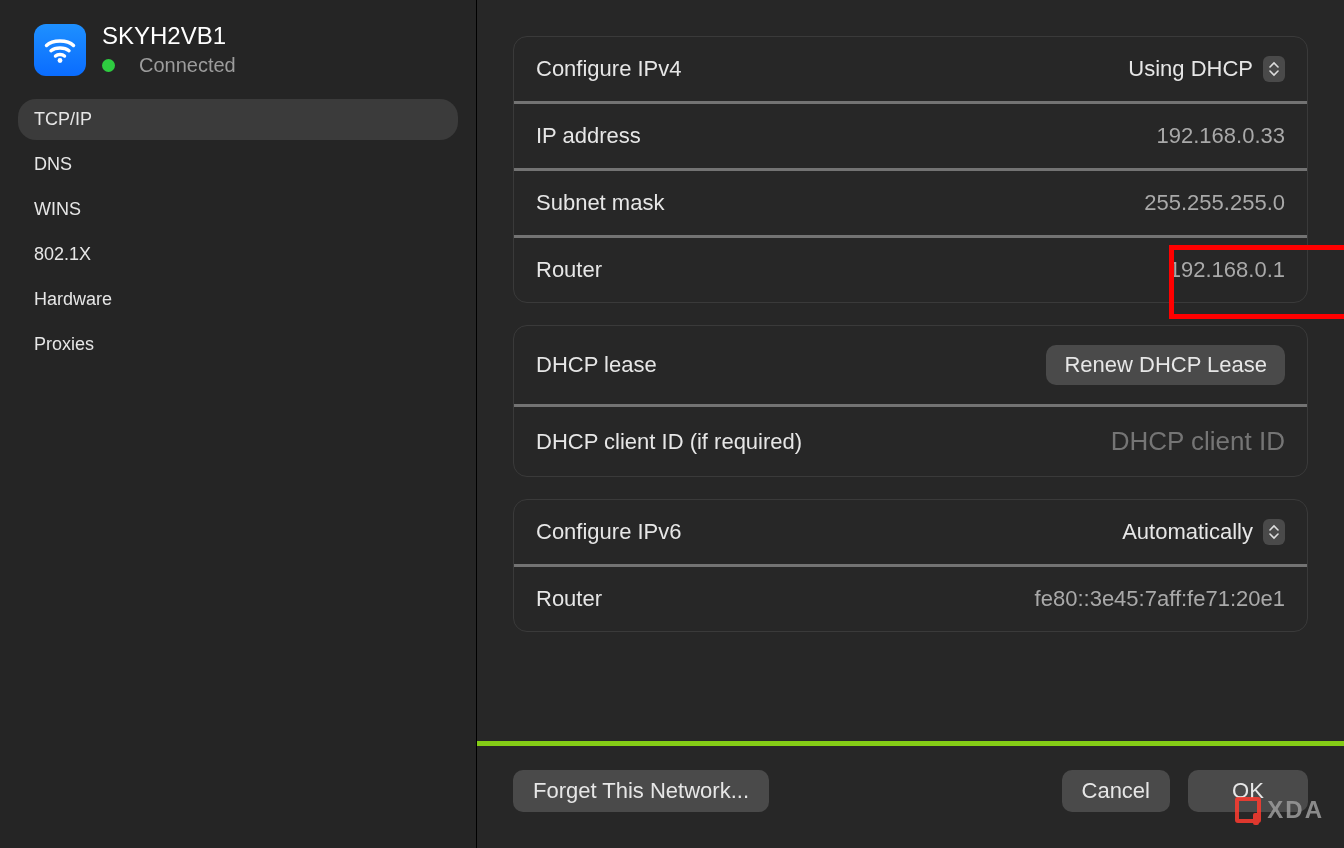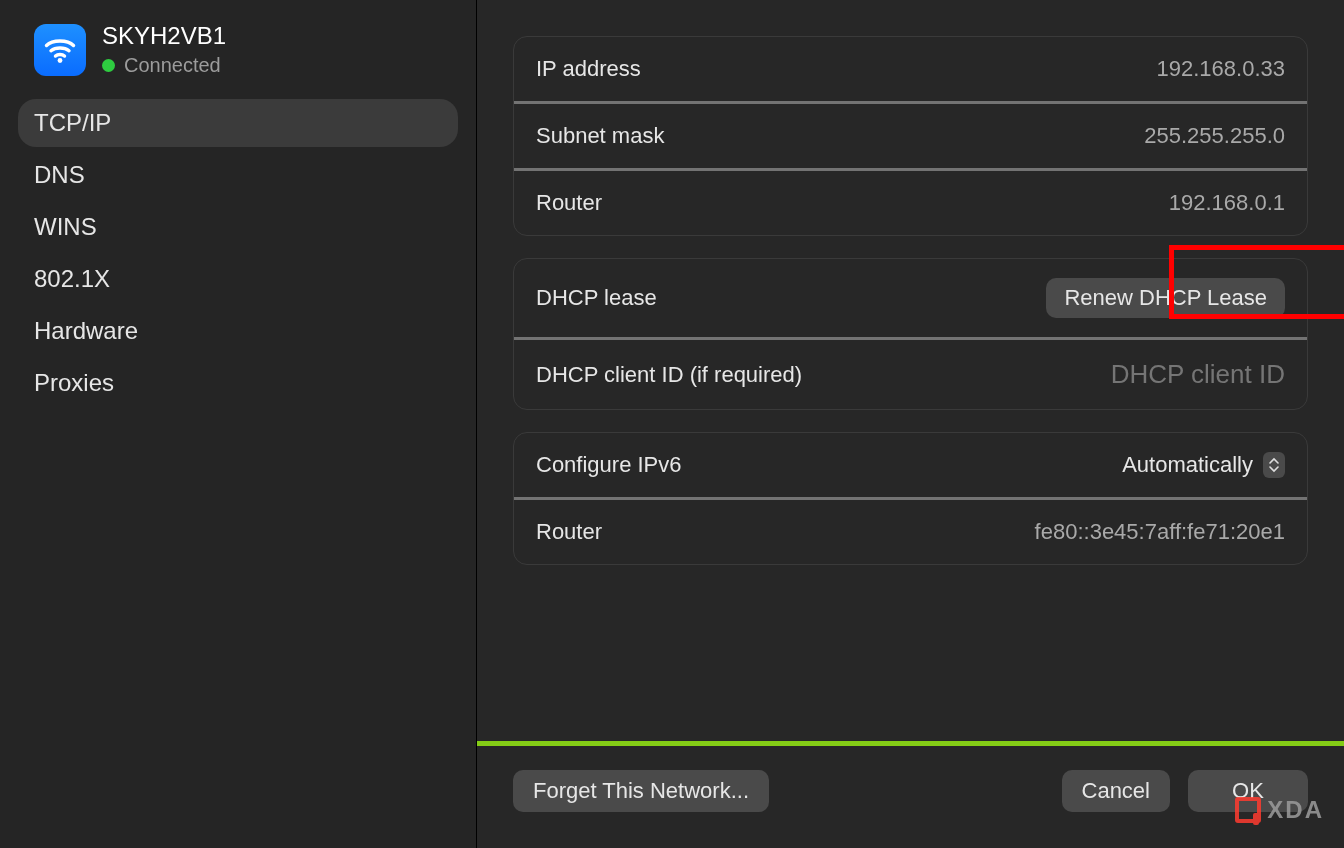--- a/index.html
+++ b/index.html
@@ -30,31 +30,31 @@
     margin-bottom: 22px;
   }
   .wifi-icon {
     width: 52px; height: 52px; border-radius: 12px;
     background: linear-gradient(180deg,#1e90ff 0%,#0a6cff 100%);
     display: flex; align-items: center; justify-content: center;
     flex-shrink: 0;
   }
   .wifi-icon svg { width: 36px; height: 36px; }
   .net-title { font-size: 24px; font-weight: 500; color: #fff; }
-  .net-status { display: flex; align-items: center; gap: 9px; margin-top: 4px; }
+  .net-status { display: flex; align-items: center; gap: 24px; margin-top: 4px; }
   .status-dot {
     width: 13px; height: 13px; border-radius: 50%;
     background: #2ecc40;
   }
   .status-text { font-size: 20px; color: #9c9c9c; }
   .nav { display: flex; flex-direction: column; gap: 4px; }
   .nav-item {
     padding: 10px 16px;
     border-radius: 18px;
-    font-size: 24px; color: #e6e6e6;
+    font-size: 18px; color: #e6e6e6;
     cursor: default;
   }
   .nav-item.selected { background: #3b3b3b; }
   .main {
     flex: 1;
     position: relative;
     padding: 36px 36px 0 36px;
     overflow: hidden;
   }
   .card {
@@ -153,20 +153,34 @@
       <div class="nav-item">802.1X</div>
       <div class="nav-item">Hardware</div>
       <div class="nav-item">Proxies</div>
     </div>
   </aside>
 
   <section class="main">
 
     <div class="card">
       <div class="row">
+        <span class="label">Configure IPv4</span>
+        <span class="select-like">
+          <span>Using DHCP</span>
+          <span class="stepper">
+            <svg viewBox="0 0 10 8">
+                <path d="M1 6 L5 2 L9 6" stroke="#ddd" stroke-width="1.6" fill="none" stroke-linecap="round"></path>
+              </svg>
+            <svg viewBox="0 0 10 8">
+                <path d="M1 2 L5 6 L9 2" stroke="#ddd" stroke-width="1.6" fill="none" stroke-linecap="round"></path>
+              </svg>
+          </span>
+        </span>
+      </div>
+      <div class="row">
         <span class="label">IP address</span>
         <span class="value">192.168.0.33</span>
       </div>
       <div class="row">
         <span class="label">Subnet mask</span>
         <span class="value">255.255.255.0</span>
       </div>
       <div class="row">
         <span class="label">Router</span>
         <span class="value">192.168.0.1</span>

